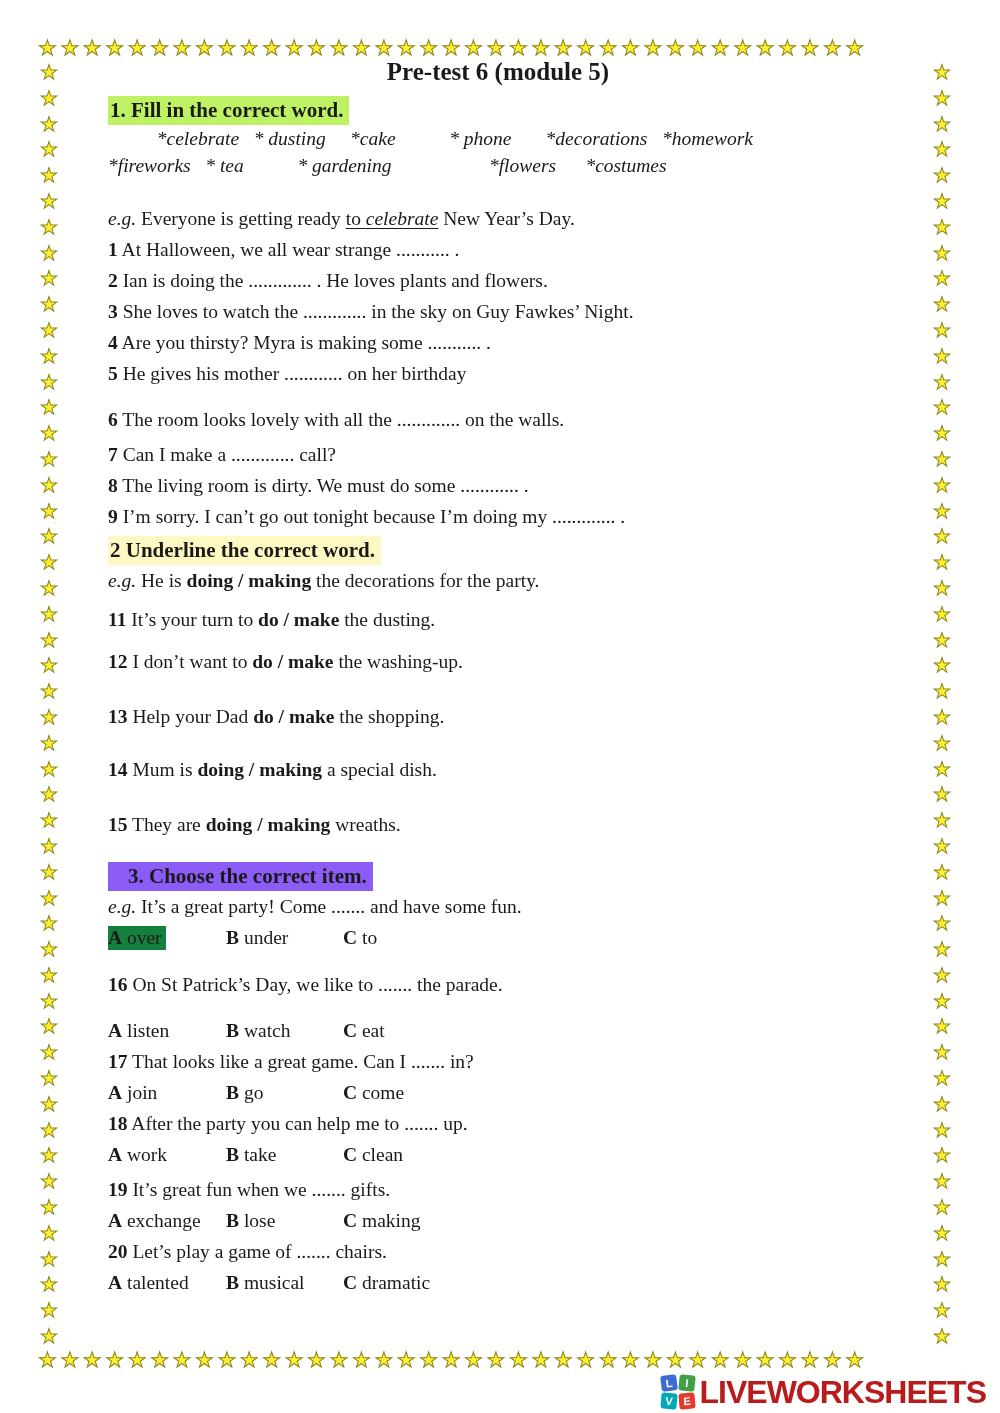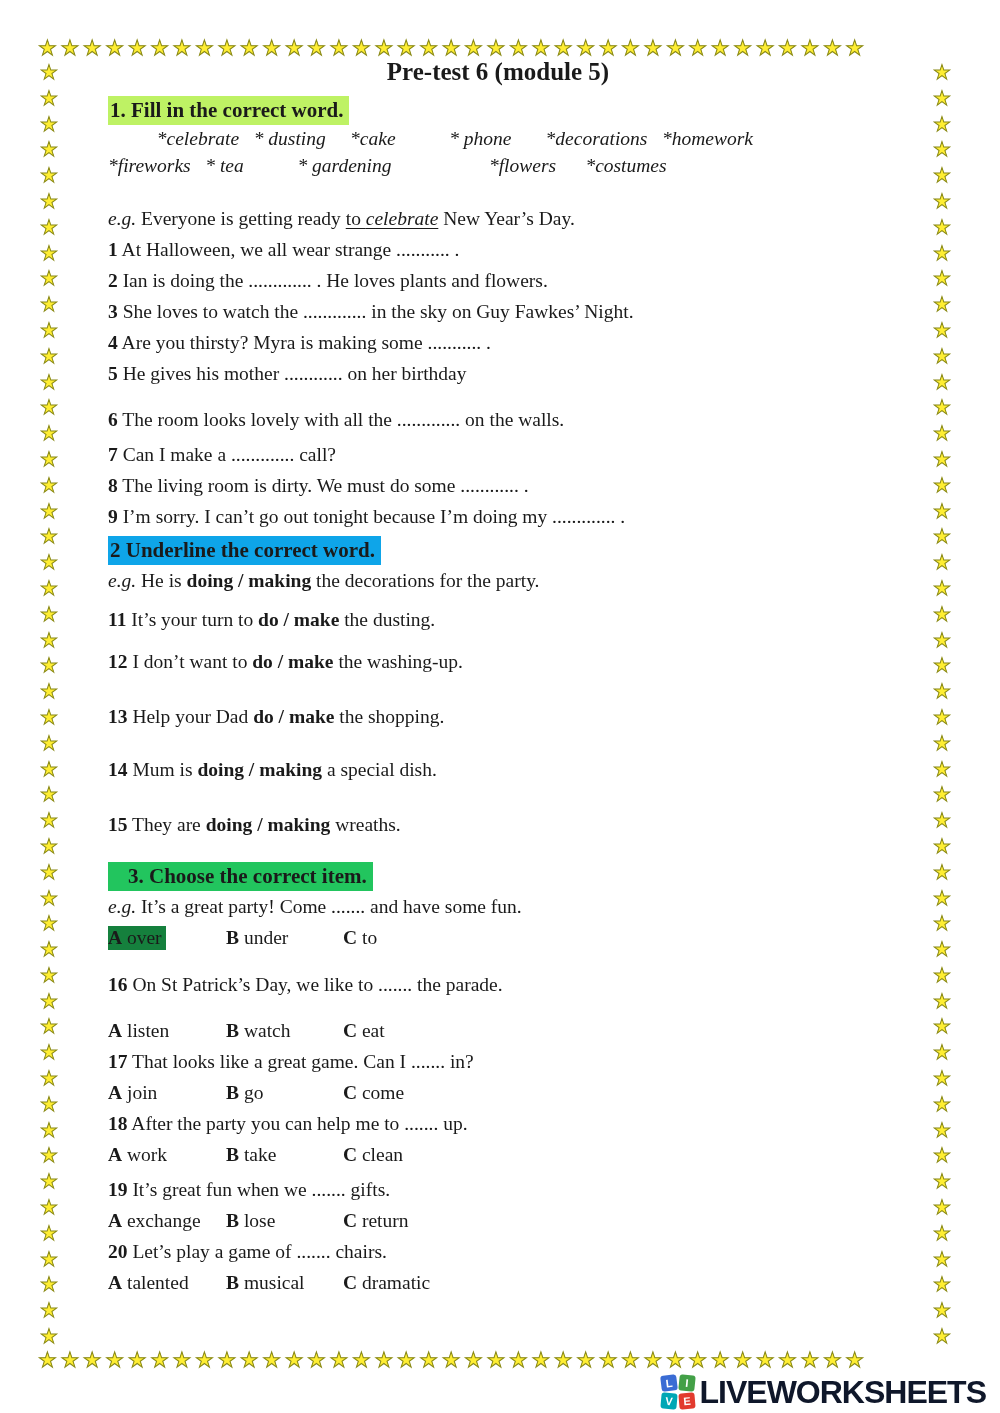--- a/index.html
+++ b/index.html
@@ -71,32 +71,32 @@
     <div class="line"><b>2</b> <span>Ian is doing the ............. . He loves plants and flowers.</span></div>
     <div class="line"><b>3</b> <span>She loves to watch the ............. in the sky on Guy Fawkes’ Night.</span></div>
     <div class="line"><b>4</b> <span>Are you thirsty? Myra is making some ........... .</span></div>
     <div class="line"><b>5</b> <span>He gives his mother ............ on her birthday</span></div>
     <div class="line mt15"><b>6</b> <span>The room looks lovely with all the ............. on the walls.</span></div>
     <div class="line mt14"><b>7</b> <span>Can I make a ............. call?</span></div>
     <div class="line"><b>8</b> <span>The living room is dirty. We must do some ............ .</span></div>
     <div class="line"><b>9</b> <span>I’m sorry. I can’t go out tonight because I’m doing my ............. .</span></div>
 
     <div class="mt14">
-      <span class="sec-head" style="background-color: #0ea5e9;">2 Underline the correct word.</span>
+      <span class="sec-head" style="background-color: #fef9c3;">2 Underline the correct word.</span>
     </div>
     <div class="line"><span class="eg">e.g.</span><span> He is </span><b>doing / making</b><span> the decorations for the party.</span></div>
 
     <div class="line mt8"><b>11</b> <span>It’s your turn to </span><b>do / make</b><span> the dusting.</span></div>
     <div class="line mt11"><b>12</b> <span>I don’t want to </span><b>do / make</b><span> the washing-up.</span></div>
     <div class="line mt10"><b>13</b> <span>Help your Dad </span><b>do / make</b><span> the shopping.</span></div>
     <div class="line mt22"><b>14</b> <span>Mum is </span><b>doing / making</b><span> a special dish.</span></div>
     <div class="line mt10"><b>15</b> <span>They are </span><b>doing / making</b><span> wreaths.</span></div>
 
     <div class="mt22">
-      <span class="sec-head" style="background-color: #22c55e; padding-left: 20px;">3. Choose the correct item.</span>
+      <span class="sec-head" style="background-color: #8b5cf6; padding-left: 20px;">3. Choose the correct item.</span>
     </div>
     <div class="line"><span class="eg">e.g.</span><span> It’s a great party! Come ....... and have some fun.</span></div>
     <div class="opt-row">
       <span class="opt"><span class="hl" style="background-color: #15803d;"><b>A</b> <span>over</span></span></span><span class="opt c2"><b>B</b> <span>under</span></span><span class="opt"><b>C</b> <span>to</span></span>
     </div>
 
     <div class="line mt16"><b>16</b> <span>On St Patrick’s Day, we like to ....... the parade.</span></div>
     <div class="opt-row mt15">
       <span class="opt"><b>A</b> <span>listen</span></span><span class="opt c2"><b>B</b> <span>watch</span></span><span class="opt"><b>C</b> <span>eat</span></span>
     </div>
@@ -106,33 +106,33 @@
       <span class="opt"><b>A</b> <span>join</span></span><span class="opt c2"><b>B</b> <span>go</span></span><span class="opt"><b>C</b> <span>come</span></span>
     </div>
 
     <div class="line"><b>18</b> <span>After the party you can help me to ....... up.</span></div>
     <div class="opt-row">
       <span class="opt"><b>A</b> <span>work</span></span><span class="opt c2"><b>B</b> <span>take</span></span><span class="opt"><b>C</b> <span>clean</span></span>
     </div>
 
     <div class="line mt14"><b>19</b> <span>It’s great fun when we ....... gifts.</span></div>
     <div class="opt-row">
-      <span class="opt"><b>A</b> <span>exchange</span></span><span class="opt c2"><b>B</b> <span>lose</span></span><span class="opt"><b>C</b> <span>return</span></span>
+      <span class="opt"><b>A</b> <span>exchange</span></span><span class="opt c2"><b>B</b> <span>lose</span></span><span class="opt"><b>C</b> <span>making</span></span>
     </div>
 
     <div class="line"><b>20</b> <span>Let’s play a game of ....... chairs.</span></div>
     <div class="opt-row">
       <span class="opt"><b>A</b> <span>talented</span></span><span class="opt c2"><b>B</b> <span>musical</span></span><span class="opt"><b>C</b> <span>dramatic</span></span>
     </div>
 
   </div>
 
   <div class="footer">
     <div class="logo-grid">
       <span class="logo-sq r1" style="background-color: rgb(58, 108, 212);">L</span>
       <span class="logo-sq r2" style="background-color: rgb(67, 160, 71);">I</span>
       <span class="logo-sq r3" style="background-color: rgb(0, 167, 181);">V</span>
       <span class="logo-sq r4" style="background-color: rgb(226, 59, 46);">E</span>
     </div>
-    <span class="brand" style="color: #0f172a;">LIVEWORKSHEETS</span>
+    <span class="brand" style="color: #b91c1c;">LIVEWORKSHEETS</span>
   </div>
 
 </div>
 
 </body></html>

